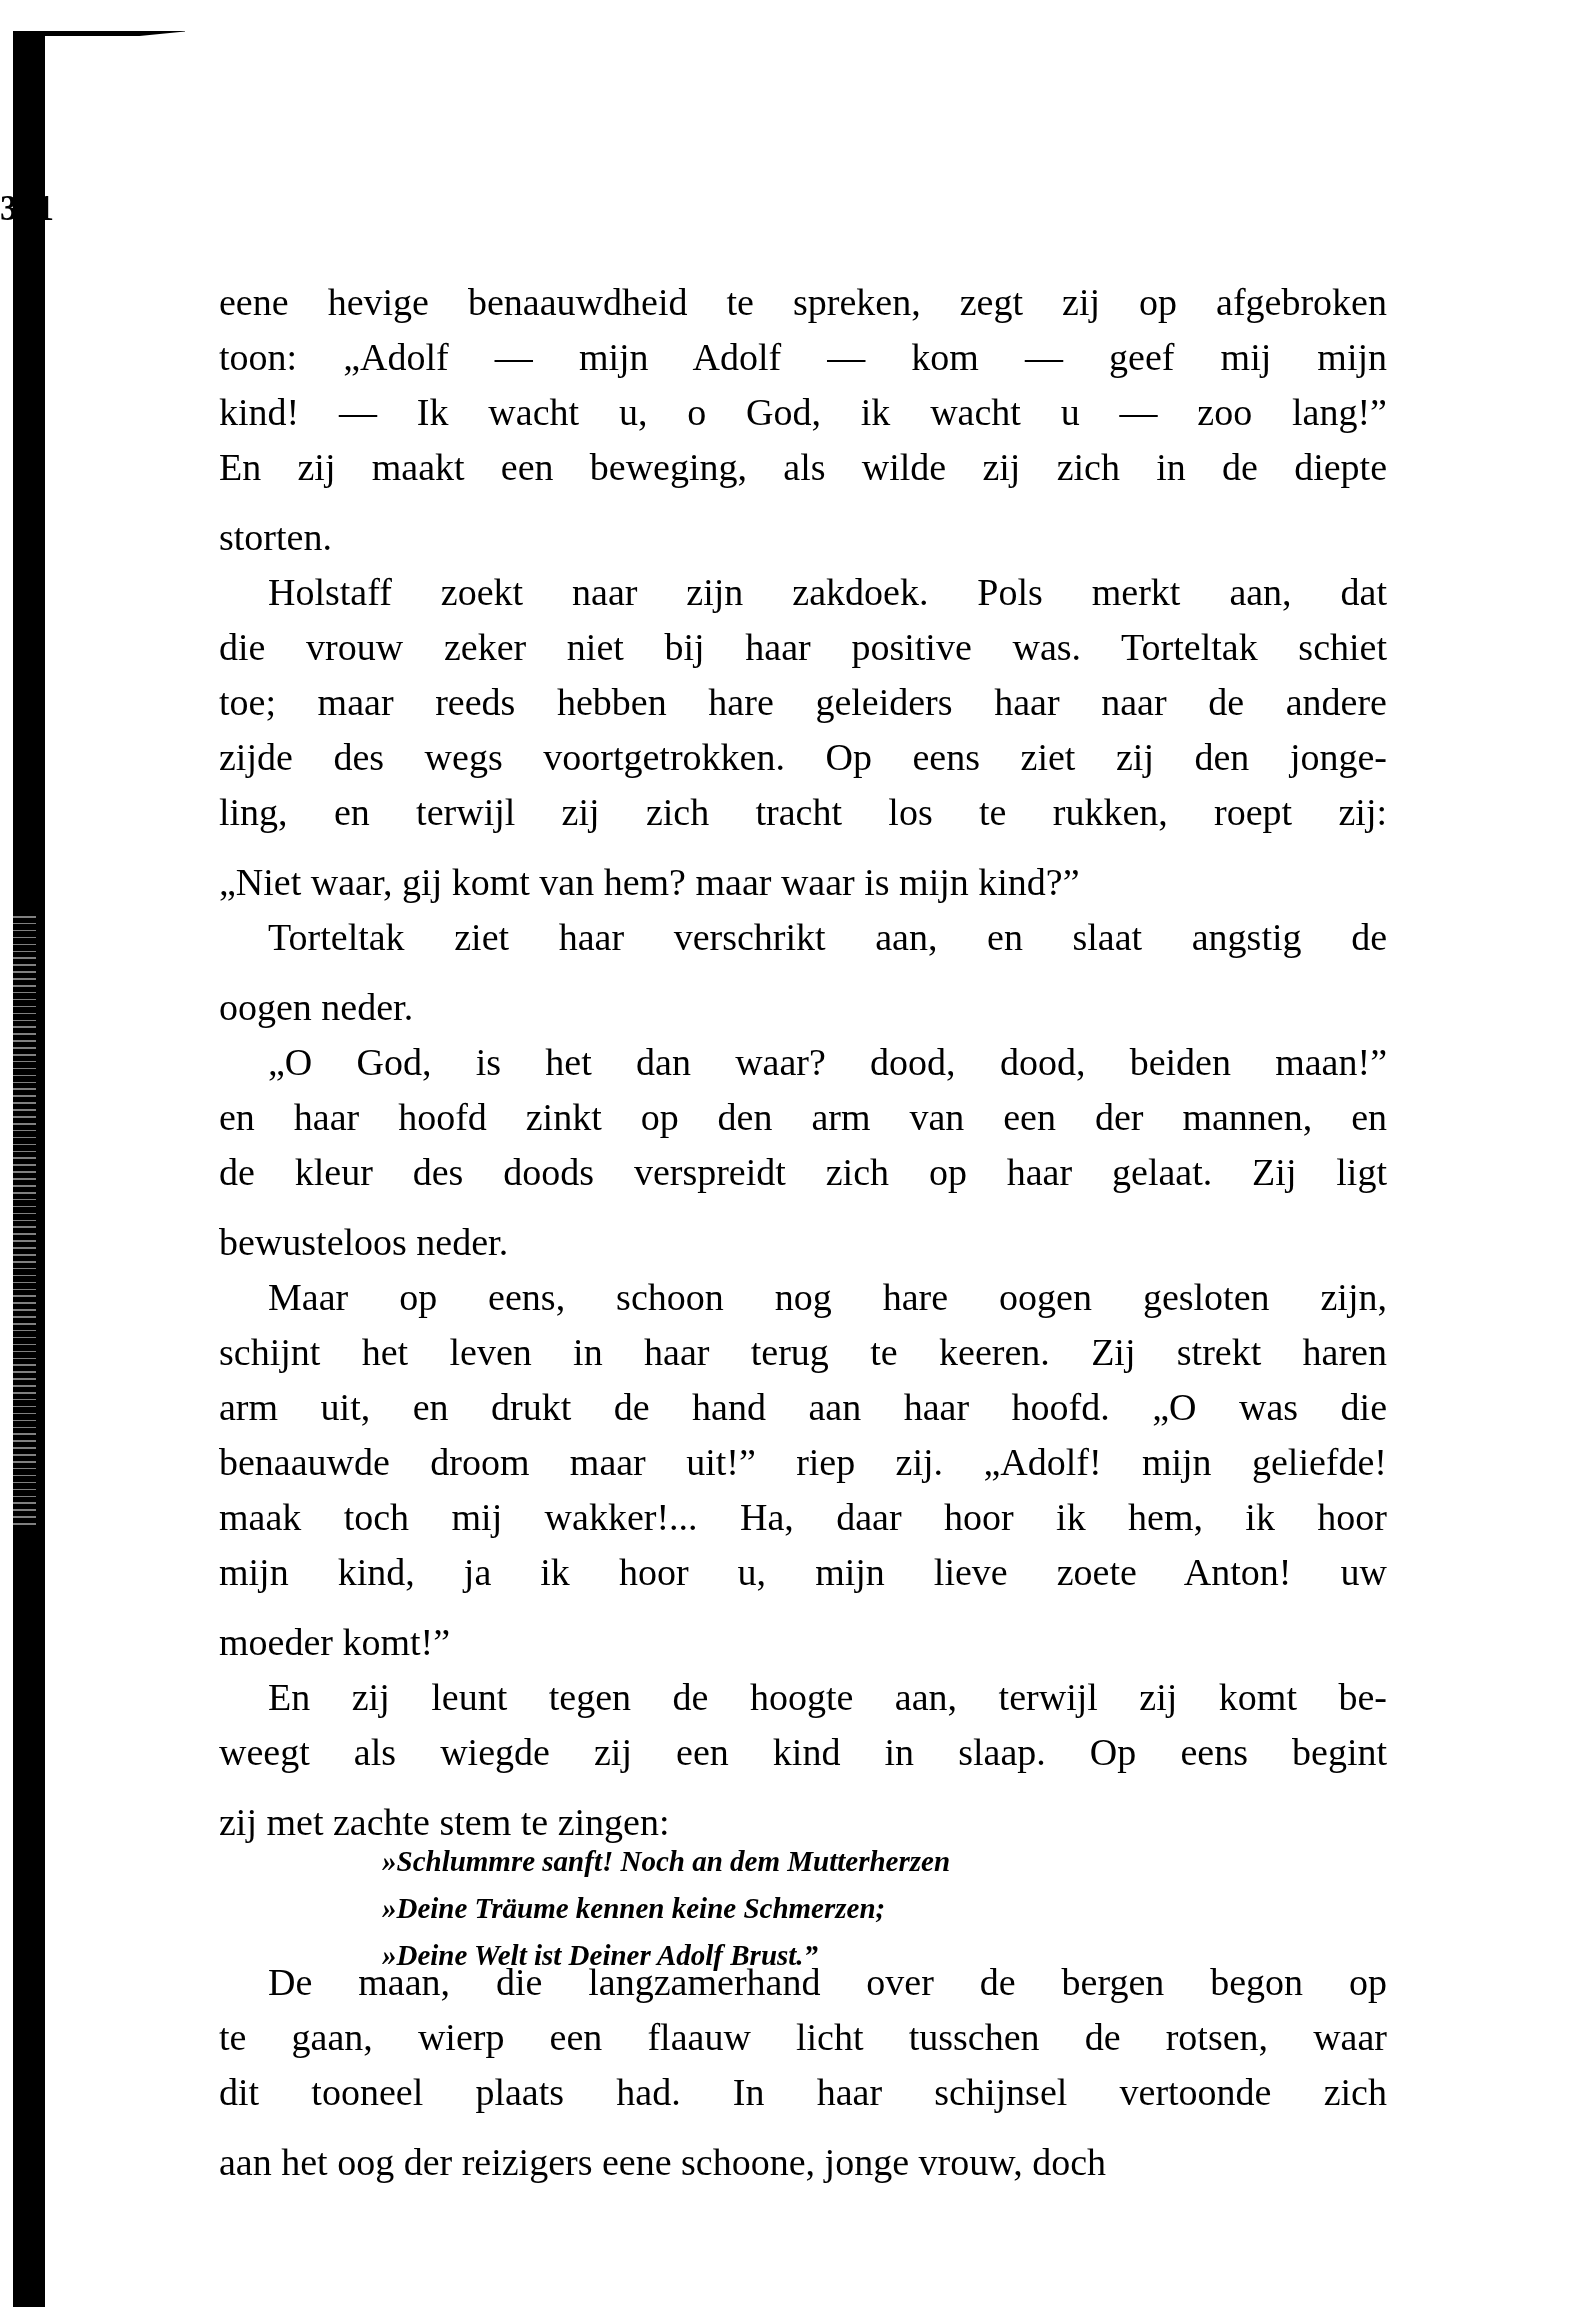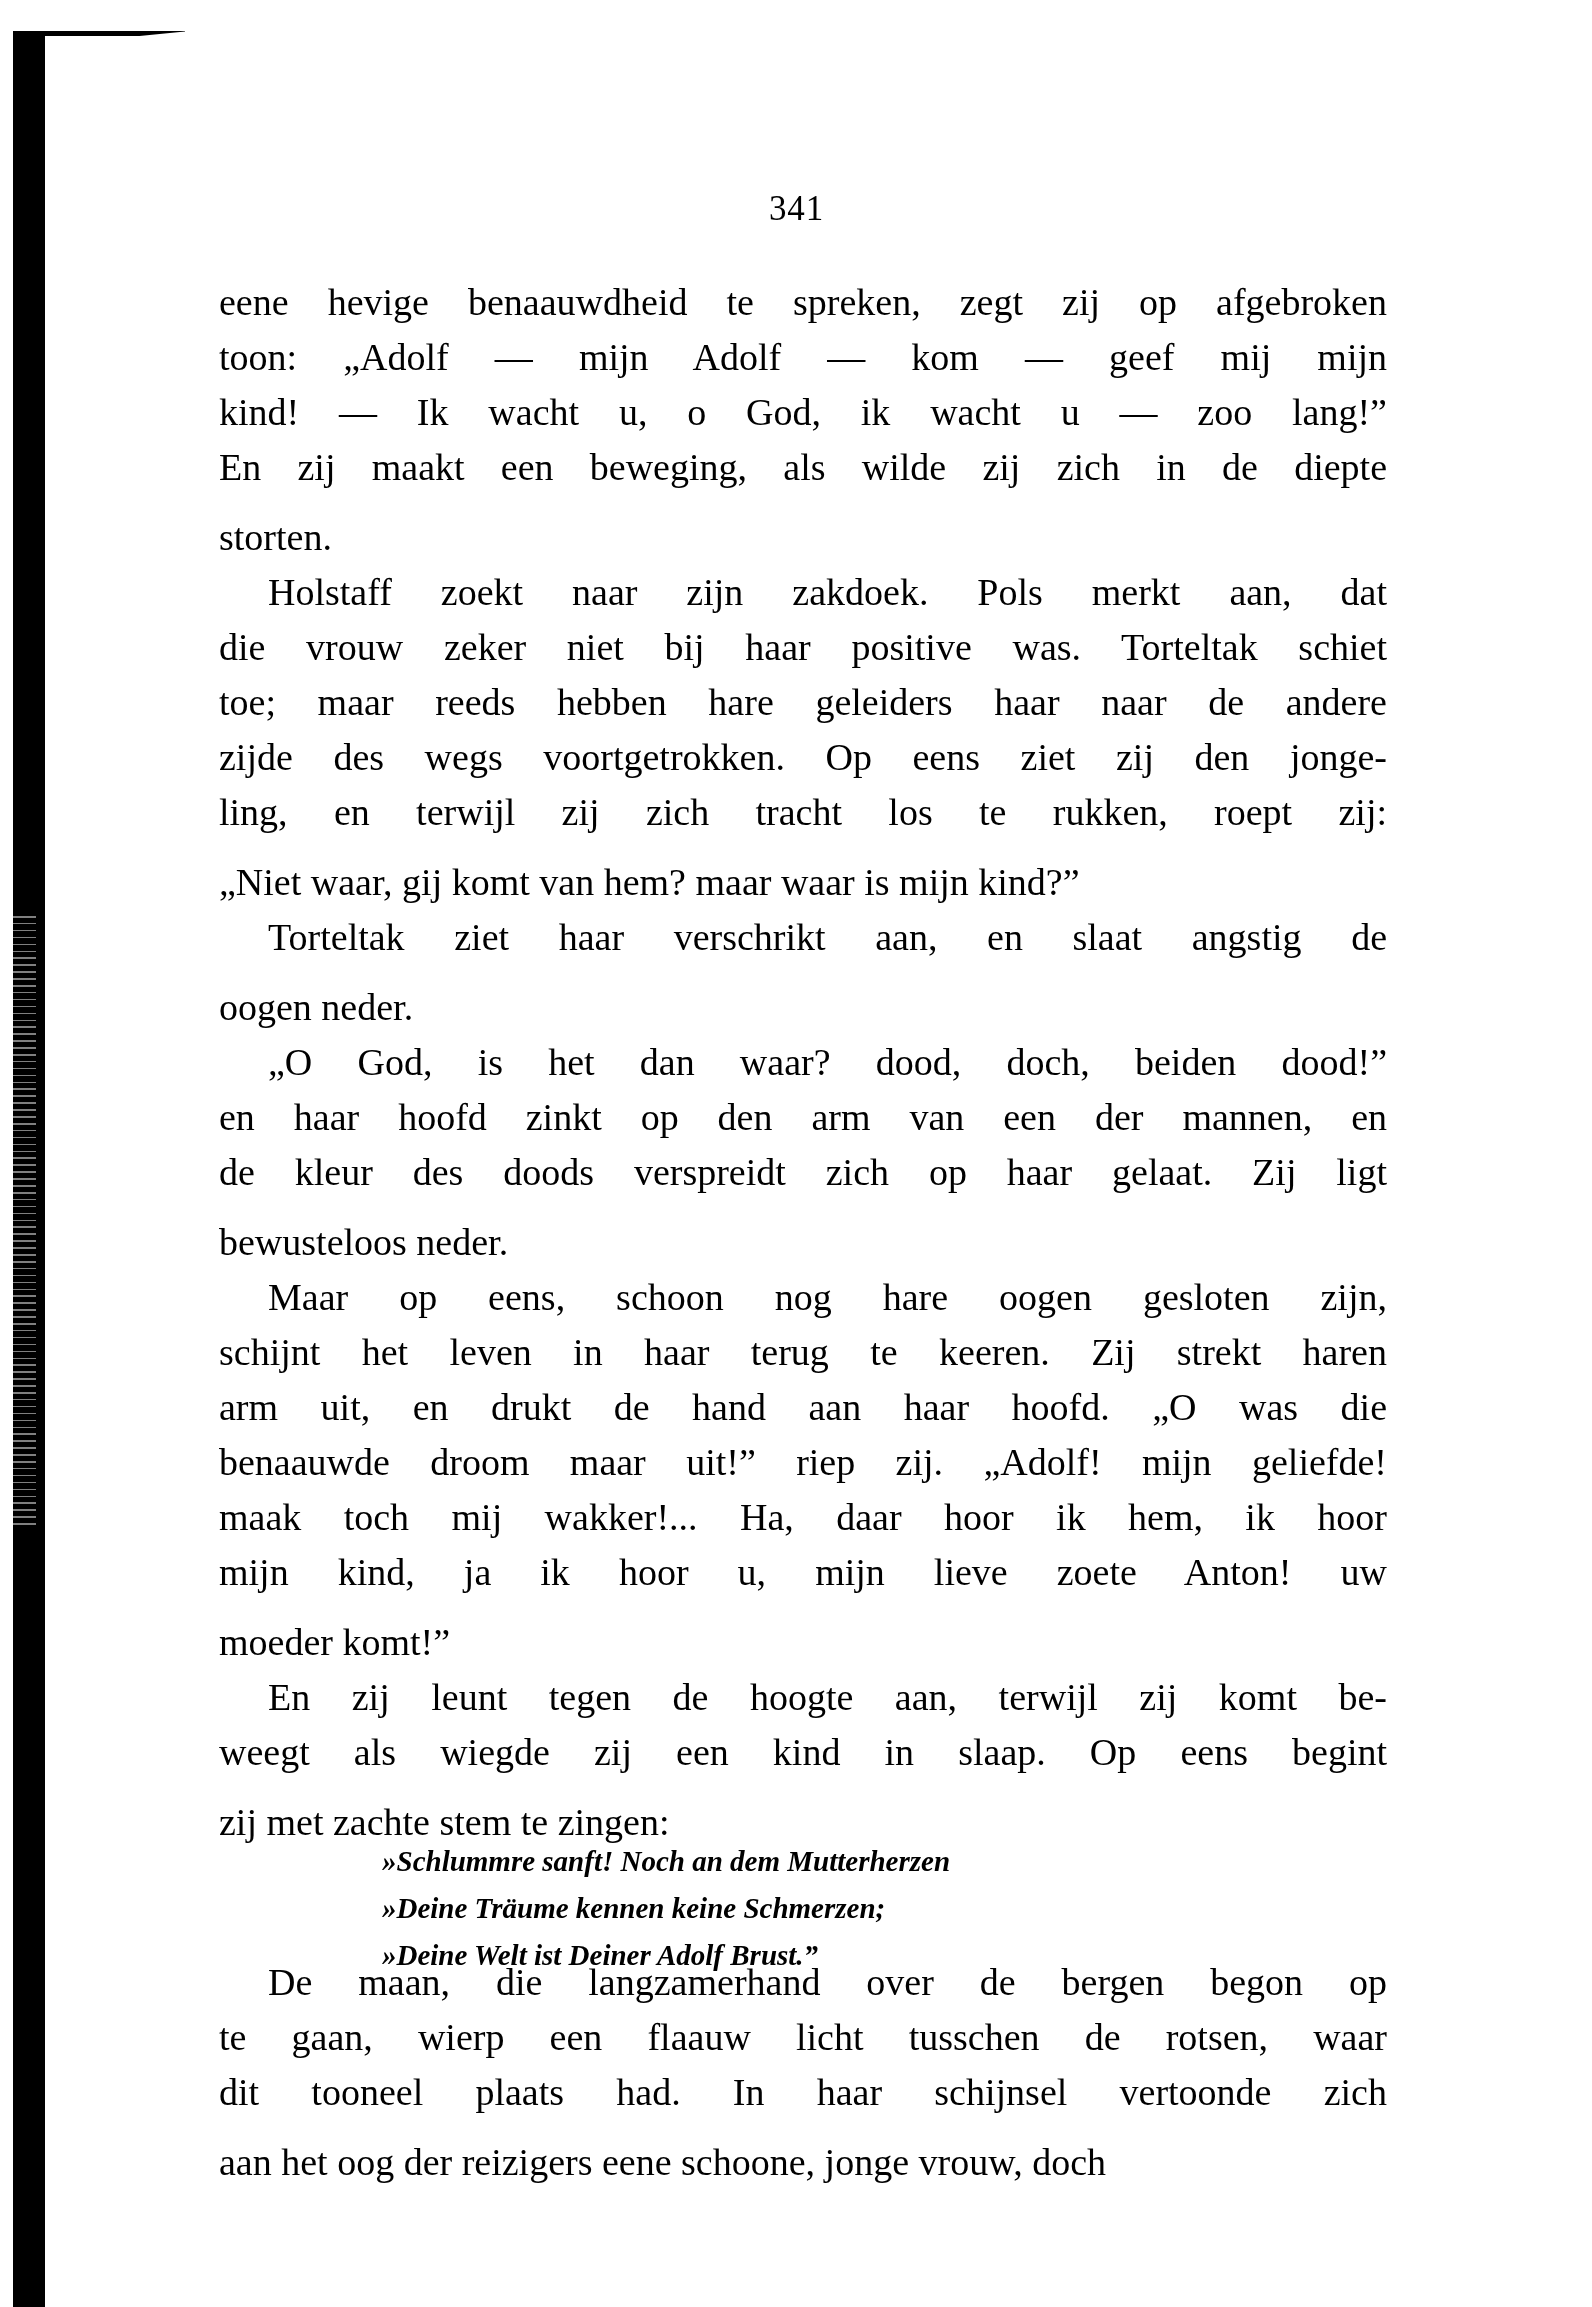--- a/index.html
+++ b/index.html
@@ -17,21 +17,21 @@
     background: linear-gradient(to bottom, #000 0 4.6px, transparent 4.6px);
     clip-path: polygon(0 0, 100% 0, 100% 8%, 25% 100%, 0 100%);
   }
   .spine-speckle {
     position: absolute; left: 13px; top: 916px; width: 23px; height: 611px;
     background: repeating-linear-gradient(to bottom, #fff 0 1.5px, transparent 1.5px 6.9px);
     opacity: 0.5;
   }
   .page-number {
     position: absolute; left: 0; right: 0; top: 189px;
-    text-align: center; font-size: 35px; letter-spacing: 0.8px;
+    font-size: 35px; letter-spacing: 0.8px; font-weight: bold;
   }
   .text-block {
     position: absolute; left: 219px; width: 1168px;
     font-size: 38px; line-height: 55px;
   }
   .block1 { top: 275px; }
   .block2 { top: 1955px; }
   .line { display: block; white-space: nowrap; text-align: justify; text-align-last: justify; height: 55px; }
   .line.last { text-align-last: left; margin-top: 15px; }
   .line.indent { padding-left: 49px; }
@@ -64,21 +64,21 @@
       <span class="line">toe; maar reeds hebben hare geleiders haar naar de andere</span>
       <span class="line">zijde des wegs voortgetrokken. Op eens ziet zij den jonge-</span>
       <span class="line">ling, en terwijl zij zich tracht los te rukken, roept zij:</span>
       <span class="line last">„Niet waar, gij komt van hem? maar waar is mijn kind?”</span>
     </div>
     <div>
       <span class="line indent">Torteltak ziet haar verschrikt aan, en slaat angstig de</span>
       <span class="line last">oogen neder.</span>
     </div>
     <div>
-      <span class="line indent">„O God, is het dan waar? dood, doch, beiden dood!”</span>
+      <span class="line indent">„O God, is het dan waar? dood, dood, beiden maan!”</span>
       <span class="line">en haar hoofd zinkt op den arm van een der mannen, en</span>
       <span class="line">de kleur des doods verspreidt zich op haar gelaat. Zij ligt</span>
       <span class="line last">bewusteloos neder.</span>
     </div>
     <div>
       <span class="line indent">Maar op eens, schoon nog hare oogen gesloten zijn,</span>
       <span class="line">schijnt het leven in haar terug te keeren. Zij strekt haren</span>
       <span class="line">arm uit, en drukt de hand aan haar hoofd. „O was die</span>
       <span class="line">benaauwde droom maar uit!” riep zij. „Adolf! mijn geliefde!</span>
       <span class="line">maak toch mij wakker!... Ha, daar hoor ik hem, ik hoor</span>

